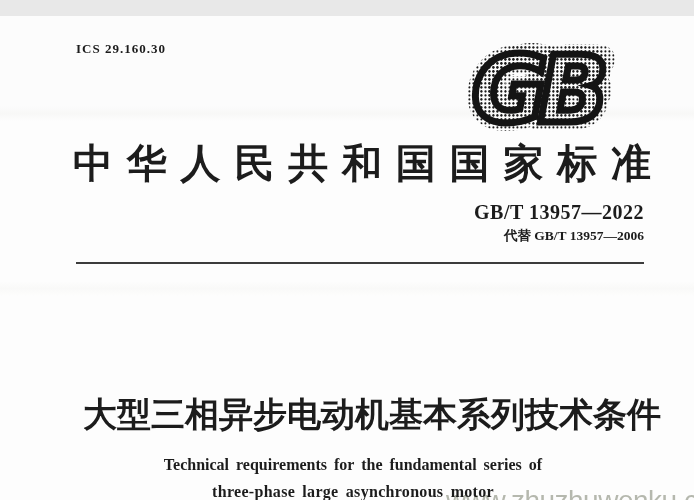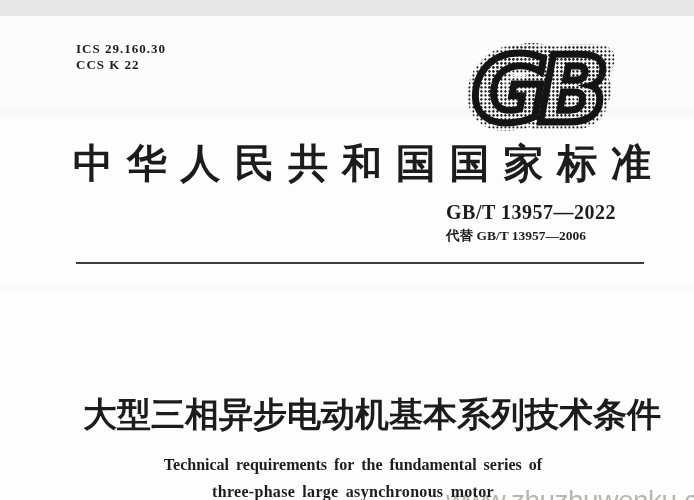--- a/index.html
+++ b/index.html
@@ -20,21 +20,21 @@
     font-weight:bold; font-size:13px; line-height:16px;
     letter-spacing:1px; white-space:nowrap;
   }
   .gb-logo { position:absolute; left:456px; top:10px; }
   .heading-zh {
     position:absolute; left:73px; top:126px; width:578px;
     font-weight:bold; font-size:40px; line-height:44px;
     display:flex; justify-content:space-between; white-space:nowrap;
   }
   .std-block {
-    position:absolute; right:78px; top:185px; text-align:left;
+    position:absolute; right:50px; top:185px; text-align:right;
   }
   .std-number {
     font-weight:bold; font-size:20px; line-height:23px;
     letter-spacing:0.5px; white-space:nowrap;
     font-family:"Liberation Serif","DejaVu Serif",serif;
   }
   .std-replaces {
     font-weight:bold; font-size:13.5px; line-height:16px;
     margin-top:4px; white-space:nowrap;
   }
@@ -62,21 +62,20 @@
   }
   .above { z-index:2; }
 </style>
 </head>
 <body>
 
 <div class="page">
 
   <div class="ics-block">
     <div>ICS 29.160.30</div>
-    <div>CCS K 22</div>
   </div>
 
   <svg class="gb-logo" width="180" height="108" viewBox="0 0 180 108" aria-hidden="true">
     <defs>
       <pattern id="halftone" width="4" height="4" patternUnits="userSpaceOnUse">
         <circle cx="1.4" cy="1.4" r="1.05" fill="#1c1c1c"></circle>
       </pattern>
     </defs>
     <g font-family="'DejaVu Sans','Liberation Sans',sans-serif" font-weight="bold" font-style="italic" font-size="92" letter-spacing="-9">
       <text x="16" y="96" fill="none" stroke="url(#halftone)" stroke-width="16">GB</text>

